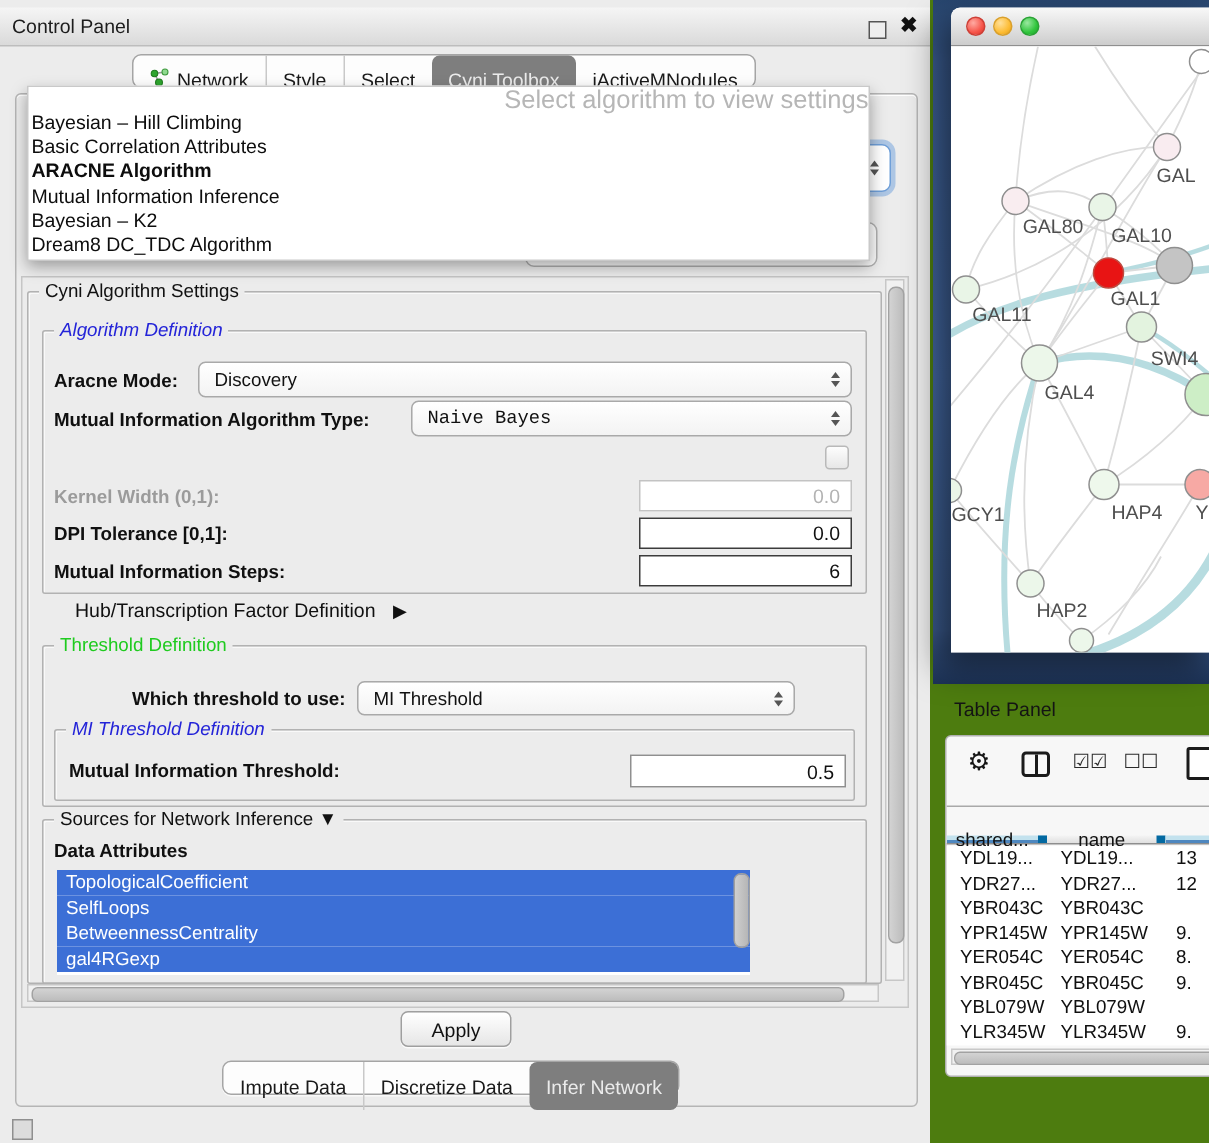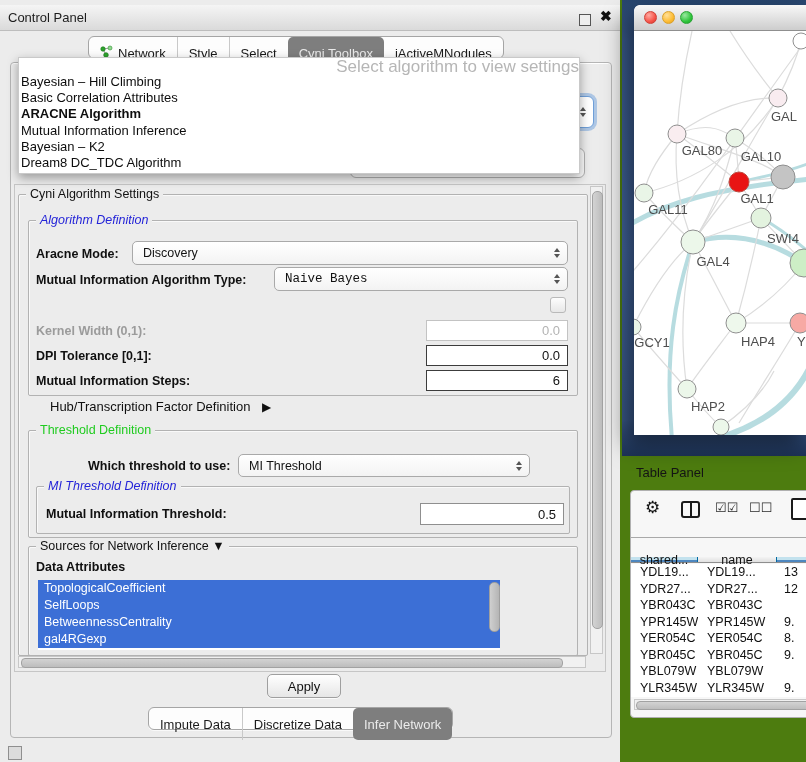--- a/index.html
+++ b/index.html
@@ -89,21 +89,21 @@
   .tp-body{position:absolute;left:630px;top:490px;width:200px;height:228px;background:#f7f7f7;
            border:1px solid #b0b0b0;border-radius:4px;box-sizing:border-box;overflow:hidden;}
   .gear{position:absolute;left:14px;top:8px;font-size:17px;color:#151515;line-height:18px;}
   .colicon{position:absolute;left:50px;top:10px;width:15px;height:13px;border:2px solid #1a1a1a;border-radius:3px;}
   .colicon::after{content:"";position:absolute;left:50%;top:0;bottom:0;width:2px;background:#1a1a1a;transform:translateX(-50%);}
   .cbpair{position:absolute;left:84px;top:9px;font-size:13px;color:#2a2a2a;}
   .ucbpair{position:absolute;left:118px;top:9px;font-size:13px;color:#2a2a2a;}
   .docicon{position:absolute;left:160px;top:7px;width:16px;height:18px;border:2px solid #1a1a1a;border-radius:2px;background:#fff;}
   .th-row{position:absolute;left:0;top:46px;width:100%;height:26px;display:flex;border-top:1px solid #a9a9a9;
           border-bottom:1px solid #8e8e8e;font-size:12.5px;box-sizing:border-box;}
-  .th{display:flex;align-items:center;justify-content:center;box-sizing:border-box;border-right:1px solid #0369a1;margin-top:19px;}
+  .th{display:flex;align-items:center;justify-content:center;box-sizing:border-box;border-right:6px solid #0369a1;margin-top:19px;}
   .th.hl{background:#c3e2ee;box-shadow:inset 0 -2px 0 #4e87bf;}
   .th.plainh{background:linear-gradient(#f4f4f4,#e0e0e0);}
   .th.c1{width:67px;} .th.c2{width:79px;} .th.c3{flex:1;}
   .trows{position:absolute;left:0;top:73px;right:0;height:133px;overflow:hidden;background:#fff;}
   .trow{display:flex;height:16.5px;font-size:12.5px;color:#101010;align-items:center;}
   .trow span{box-sizing:border-box;white-space:nowrap;overflow:hidden;}
   .trow .c1{width:67px;padding-left:9px;} .trow .c2{width:79px;padding-left:9px;} .trow .c3{flex:1;padding-left:7px;}
   .tp-hscroll{position:absolute;left:3px;top:208px;width:192px;height:11px;background:#f1f1f1;border:1px solid #c9c9c9;box-sizing:border-box;}
   .tp-hthumb{position:absolute;left:1px;top:1px;width:176px;height:7px;border-radius:4px;
              background:linear-gradient(#d3d3d3,#bdbdbd);border:1px solid #a2a2a2;}

